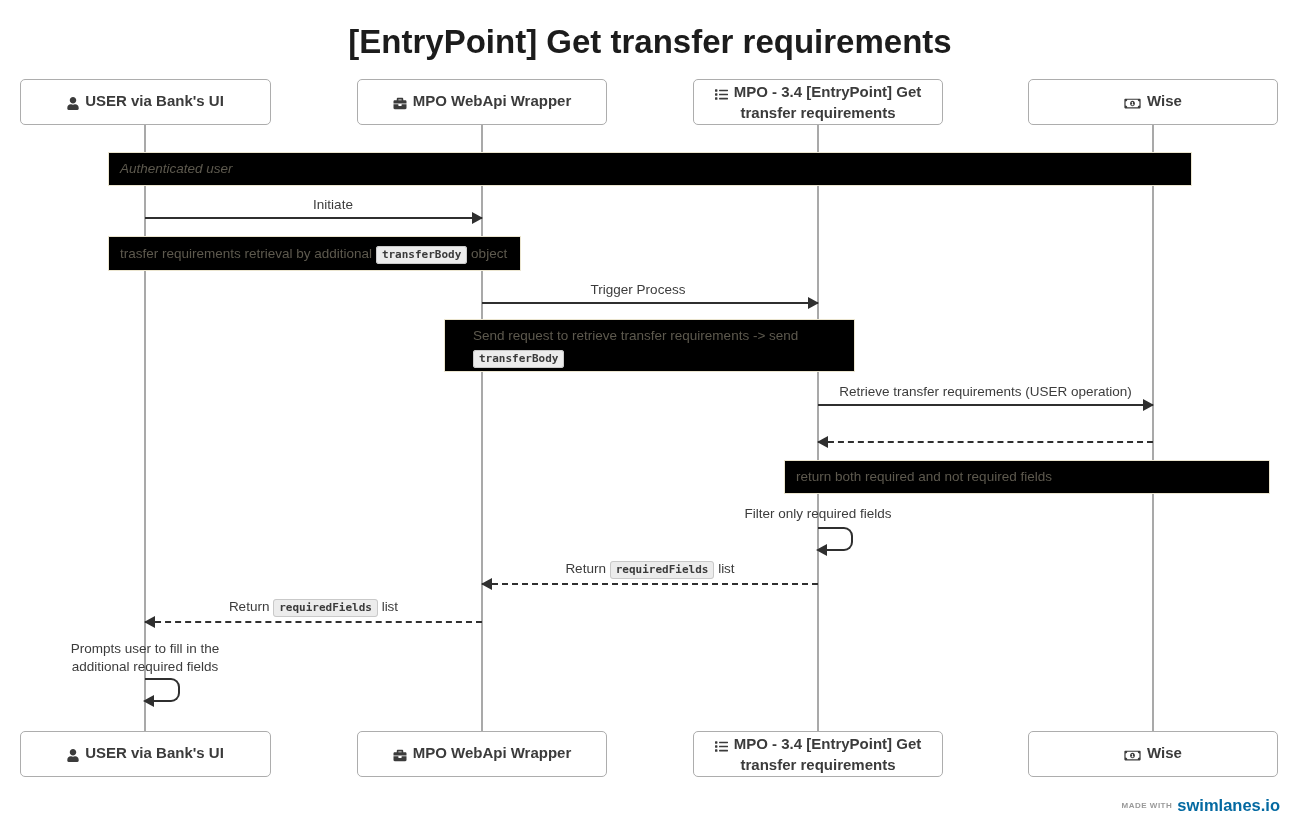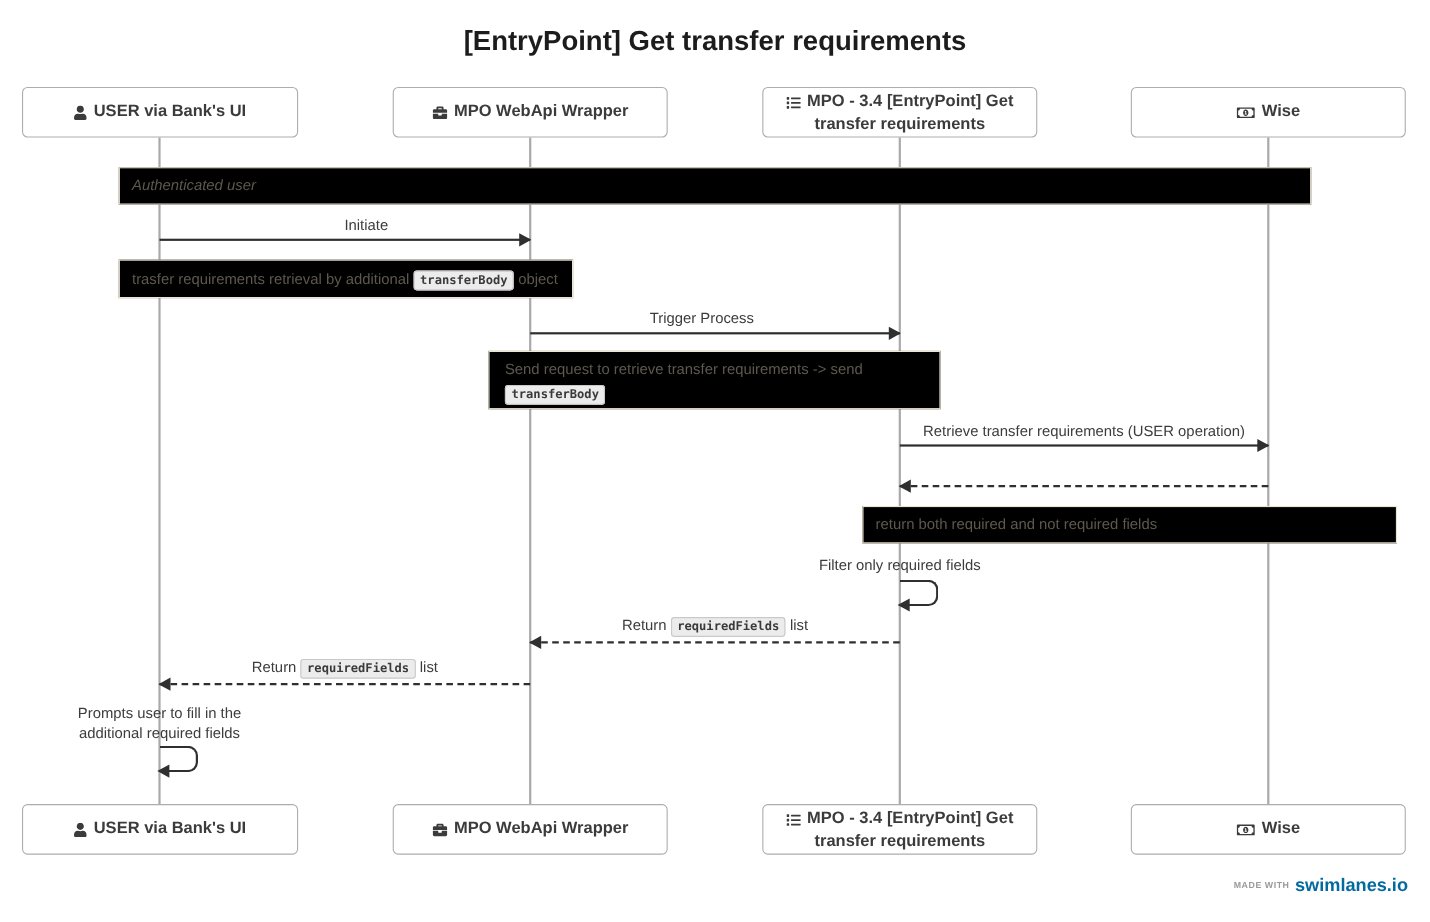--- a/index.html
+++ b/index.html
@@ -1,33 +1,33 @@
 <!DOCTYPE html>
 <html><head>
 <meta charset="utf-8">
 <style>
   html,body{margin:0;padding:0;background:#fff;}
   .stage{position:relative;width:1300px;height:838px;background:#fff;overflow:hidden;
          font-family:"Liberation Sans","DejaVu Sans",sans-serif;}
 
   .title{position:absolute;left:0;right:0;top:23px;text-align:center;
-         font-size:25px;font-weight:700;color:#1c1c1c;}
+         font-size:33px;font-weight:700;color:#1c1c1c;}
 
   .actor{position:absolute;height:46px;background:#fff;border:1px solid #adadad;
          border-radius:5px;box-sizing:border-box;display:flex;align-items:center;
          justify-content:center;text-align:center;font-weight:700;font-size:15px;
          color:#3b3b3b;line-height:1.3;padding:2px 10px;}
   .actor .ic{display:inline-block;margin-right:6px;vertical-align:-2px;}
   .actor .ic svg{fill:#3b3b3b;display:inline-block;vertical-align:-2px;}
 
   .lifeline{position:absolute;width:2px;background:#a9a9a9;top:125px;height:606px;}
 
   .note{position:absolute;background:#000000;border:1px solid #ebe5cf;box-sizing:border-box;
         font-size:13.5px;color:#5d594e;padding:0 11px;line-height:32px;white-space:nowrap;}
-  .note.multi{line-height:1.6;padding:5px 14px;white-space:normal;}
+  .note.multi{line-height:1.6;padding:5px 28px;white-space:normal;}
   .note.italic-note{font-style:italic;}
 
   .arrow{position:absolute;height:0;}
   .arrow.solid{border-top:2px solid #2f2f2f;}
   .arrow.dashed{border-top:2px dashed #2f2f2f;}
   .head{position:absolute;width:0;height:0;border-top:6px solid transparent;
         border-bottom:6px solid transparent;}
   .head.right{right:-1px;top:-7px;border-left:11px solid #2f2f2f;}
   .head.left{left:-1px;top:-7px;border-right:11px solid #2f2f2f;}
 

